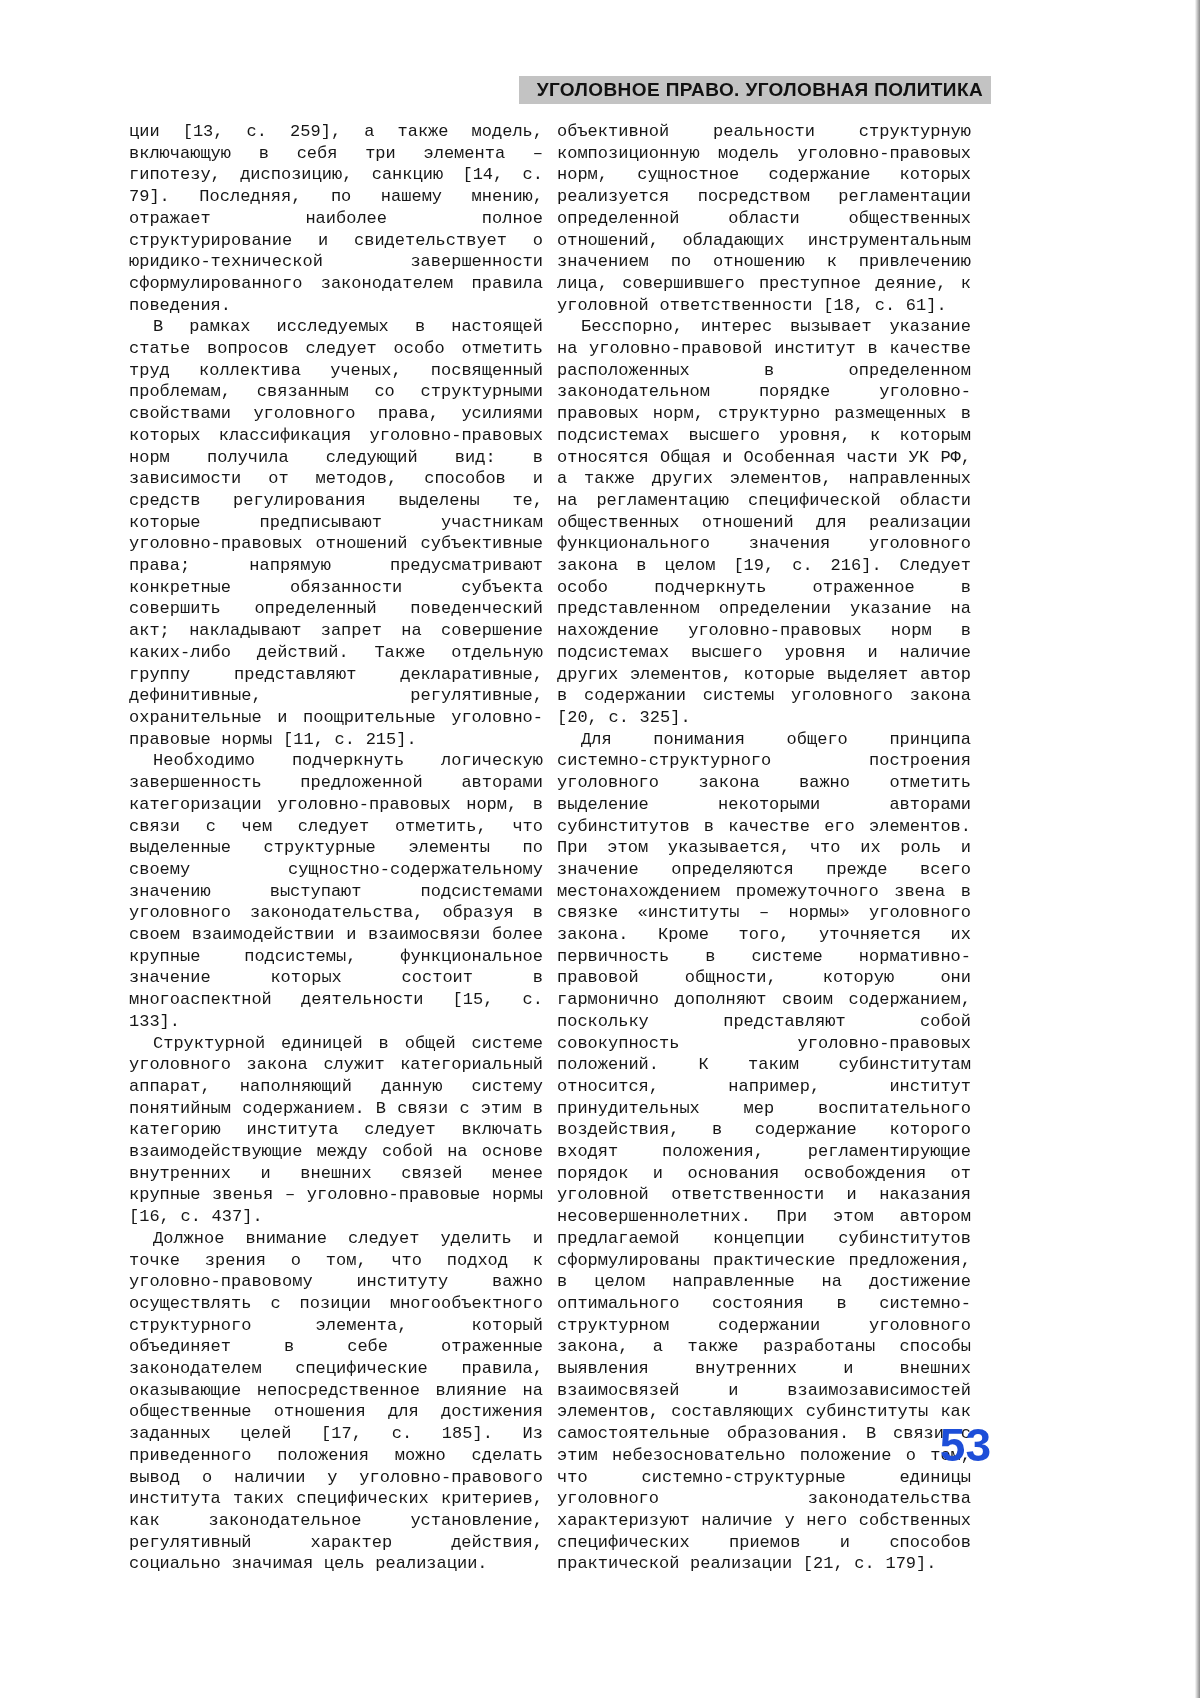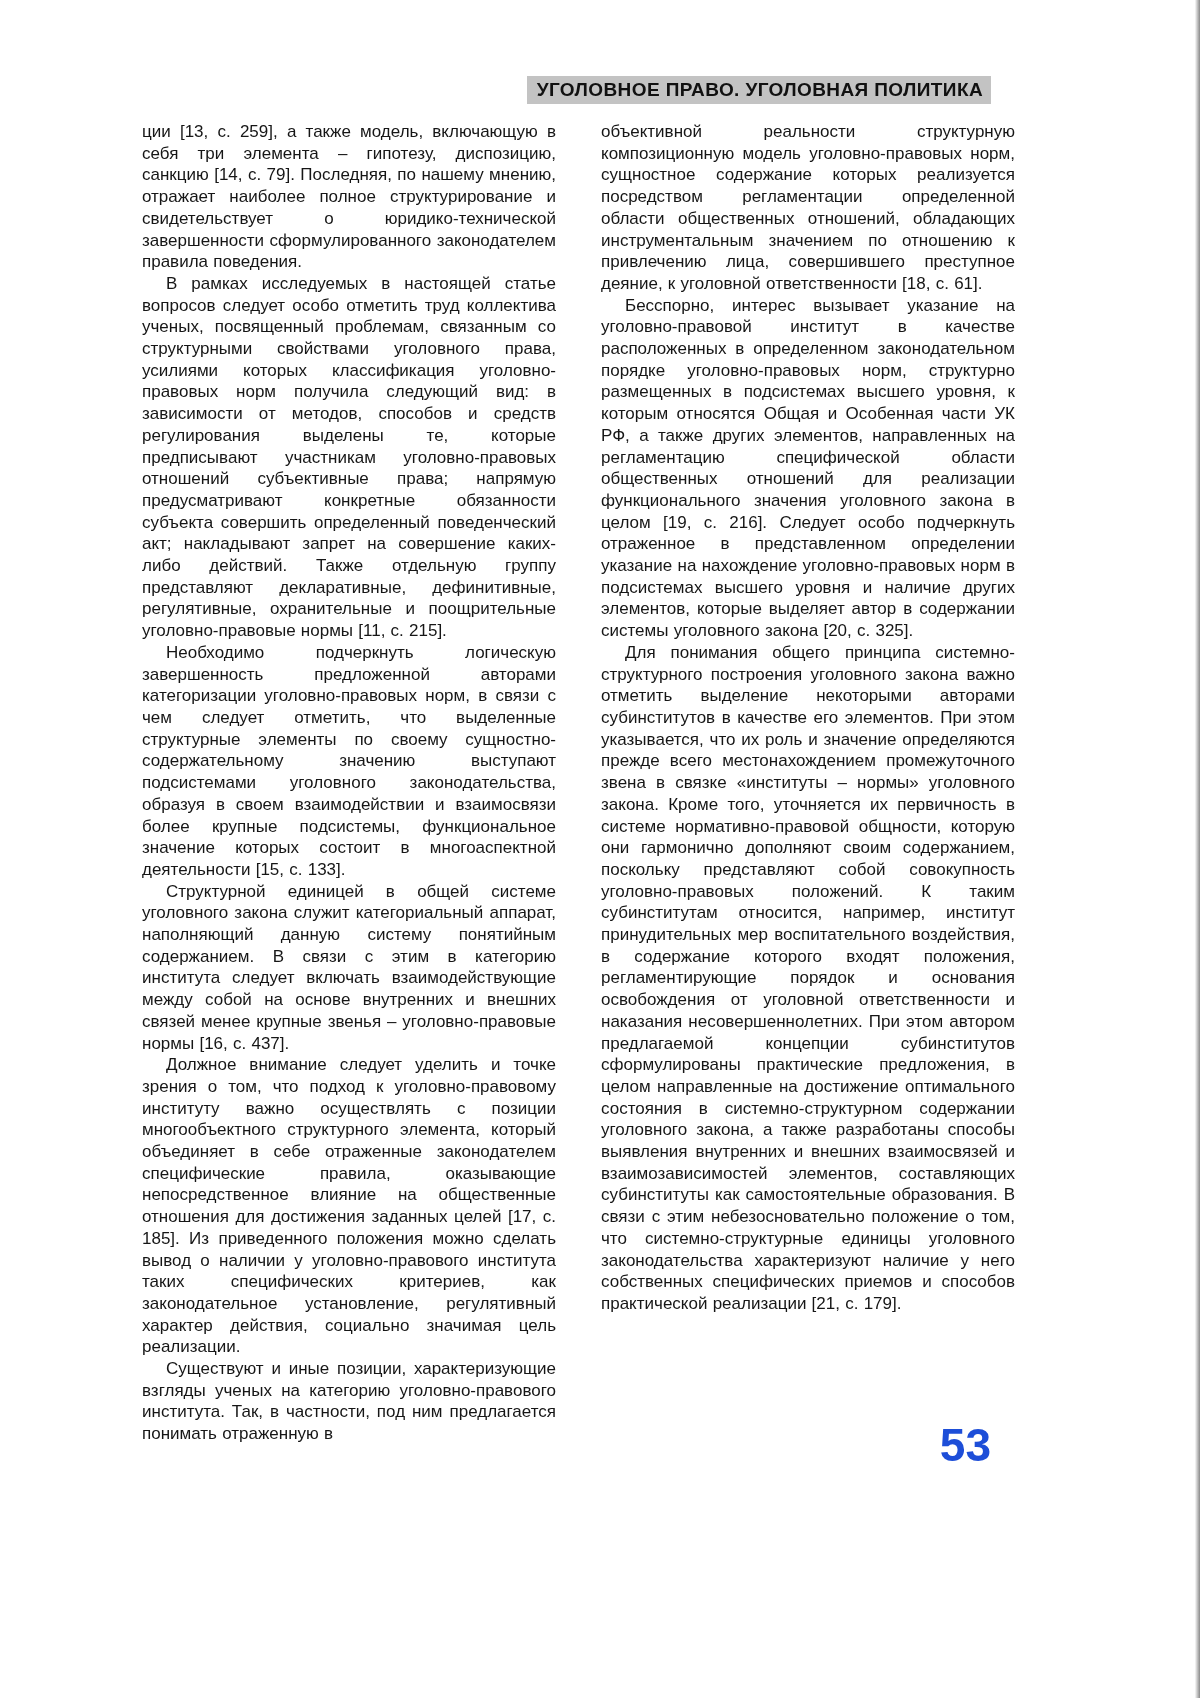--- a/index.html
+++ b/index.html
@@ -31,30 +31,31 @@
     width: 858px;
     text-align: right;
   }
   .header-highlight {
     display: inline-block;
     background: #c3c3c3;
     color: #111;
     font-weight: bold;
     font-size: 19px;
     line-height: 26px;
-    padding: 1px 8px 1px 10px;
+    padding: 1px 8px 1px 18px;
     letter-spacing: 0.4px;
   }
   .content {
     position: absolute;
     top: 121px;
-    left: 142px;
+    left: 129px;
     width: 858px;
     display: flex;
-    column-gap: 45px;
+    column-gap: 14px;
+    font-family: Liberation Mono, monospace;
   }
   .column {
     width: 414px;
     flex: 0 0 414px;
   }
   .para {
     margin: 0;
     font-size: 17px;
     line-height: 21.7px;
     text-align: justify;
@@ -84,21 +85,20 @@
   </div>
 
   <div class="content">
 
     <div class="column">
       <p class="para no-indent">ции [13, с. 259], а также модель, включающую в себя три элемента – гипотезу, диспозицию, санкцию [14, с. 79]. Последняя, по нашему мнению, отражает наиболее полное структурирование и свидетельствует о юридико-технической завершенности сформулированного законодателем правила поведения.</p>
       <p class="para">В рамках исследуемых в настоящей статье вопросов следует особо отметить труд коллектива ученых, посвященный проблемам, связанным со структурными свойствами уголовного права, усилиями которых классификация уголовно-правовых норм получила следующий вид: в зависимости от методов, способов и средств регулирования выделены те, которые предписывают участникам уголовно-правовых отношений субъективные права; напрямую предусматривают конкретные обязанности субъекта совершить определенный поведенческий акт; накладывают запрет на совершение каких-либо действий. Также отдельную группу представляют декларативные, дефинитивные, регулятивные, охранительные и поощрительные уголовно-правовые нормы [11, с. 215].</p>
       <p class="para">Необходимо подчеркнуть логическую завершенность предложенной авторами категоризации уголовно-правовых норм, в связи с чем следует отметить, что выделенные структурные элементы по своему сущностно-содержательному значению выступают подсистемами уголовного законодательства, образуя в своем взаимодействии и взаимосвязи более крупные подсистемы, функциональное значение которых состоит в многоаспектной деятельности [15, с. 133].</p>
       <p class="para">Структурной единицей в общей системе уголовного закона служит категориальный аппарат, наполняющий данную систему понятийным содержанием. В связи с этим в категорию института следует включать взаимодействующие между собой на основе внутренних и внешних связей менее крупные звенья – уголовно-правовые нормы [16, с. 437].</p>
       <p class="para">Должное внимание следует уделить и точке зрения о том, что подход к уголовно-правовому институту важно осуществлять с позиции многообъектного структурного элемента, который объединяет в себе отраженные законодателем специфические правила, оказывающие непосредственное влияние на общественные отношения для достижения заданных целей [17, с. 185]. Из приведенного положения можно сделать вывод о наличии у уголовно-правового института таких специфических критериев, как законодательное установление, регулятивный характер действия, социально значимая цель реализации.</p>
-      <p class="para">Существуют и иные позиции, характеризующие взгляды ученых на категорию уголовно-правового института. Так, в частности, под ним предлагается понимать отраженную в</p>
     </div>
 
     <div class="column">
       <p class="para no-indent">объективной реальности структурную композиционную модель уголовно-правовых норм, сущностное содержание которых реализуется посредством регламентации определенной области общественных отношений, обладающих инструментальным значением по отношению к привлечению лица, совершившего преступное деяние, к уголовной ответственности [18, с. 61].</p>
       <p class="para">Бесспорно, интерес вызывает указание на уголовно-правовой институт в качестве расположенных в определенном законодательном порядке уголовно-правовых норм, структурно размещенных в подсистемах высшего уровня, к которым относятся Общая и Особенная части УК РФ, а также других элементов, направленных на регламентацию специфической области общественных отношений для реализации функционального значения уголовного закона в целом [19, с. 216]. Следует особо подчеркнуть отраженное в представленном определении указание на нахождение уголовно-правовых норм в подсистемах высшего уровня и наличие других элементов, которые выделяет автор в содержании системы уголовного закона [20, с. 325].</p>
       <p class="para">Для понимания общего принципа системно-структурного построения уголовного закона важно отметить выделение некоторыми авторами субинститутов в качестве его элементов. При этом указывается, что их роль и значение определяются прежде всего местонахождением промежуточного звена в связке «институты – нормы» уголовного закона. Кроме того, уточняется их первичность в системе нормативно-правовой общности, которую они гармонично дополняют своим содержанием, поскольку представляют собой совокупность уголовно-правовых положений. К таким субинститутам относится, например, институт принудительных мер воспитательного воздействия, в содержание которого входят положения, регламентирующие порядок и основания освобождения от уголовной ответственности и наказания несовершеннолетних. При этом автором предлагаемой концепции субинститутов сформулированы практические предложения, в целом направленные на достижение оптимального состояния в системно-структурном содержании уголовного закона, а также разработаны способы выявления внутренних и внешних взаимосвязей и взаимозависимостей элементов, составляющих субинституты как самостоятельные образования. В связи с этим небезосновательно положение о том, что системно-структурные единицы уголовного законодательства характеризуют наличие у него собственных специфических приемов и способов практической реализации [21, с. 179].</p>
     </div>
 
   </div>
 

